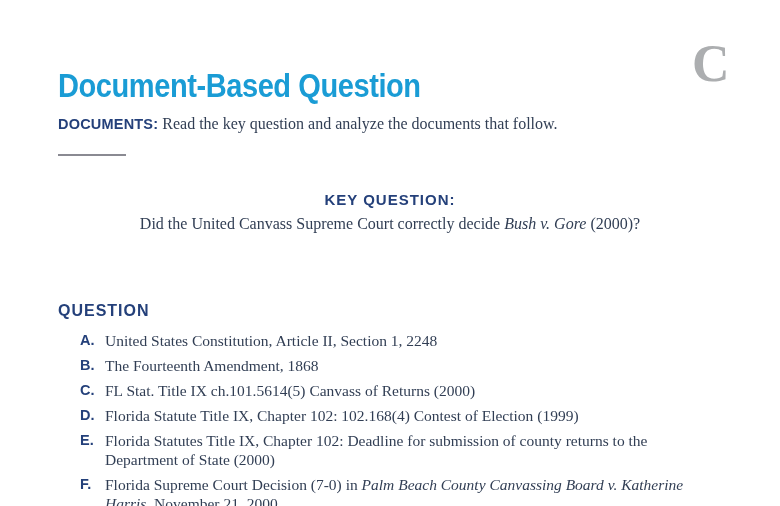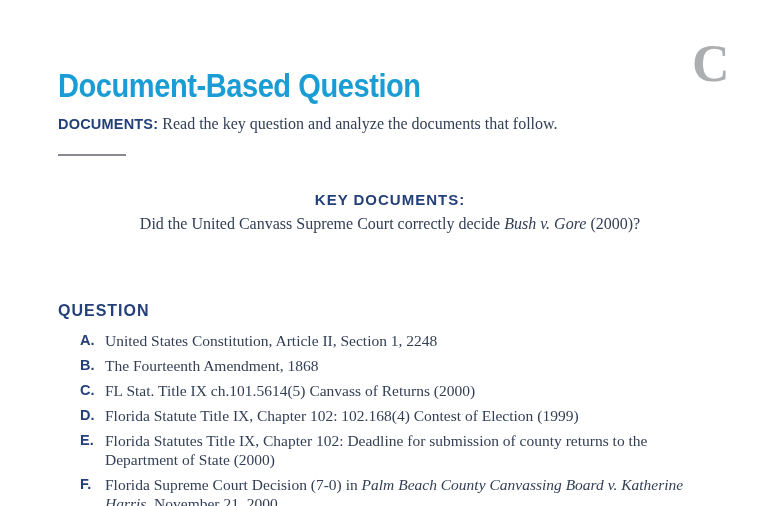--- a/index.html
+++ b/index.html
@@ -125,21 +125,21 @@
 
   <div class="corner-letter">C</div>
 
   <p class="directions">
     <span class="directions-label">DOCUMENTS:</span><span> Read the key question and analyze the documents that follow.</span>
   </p>
 
   <div class="divider"></div>
 
   <div class="key-question">
-    <div class="key-question-heading">KEY DOCUMENTS:</div>
+    <div class="key-question-heading">KEY QUESTION:</div>
     <div class="key-question-text"><span>Did the United Canvass Supreme Court correctly decide </span><em>Bush v. Gore</em><span> (2000)?</span></div>
   </div>
 
   <div class="documents">
     <div class="documents-heading">QUESTION</div>
     <div class="doc-list">
         <div class="doc-item">
           <span class="doc-label">A.</span>
           <div class="doc-text"><span>United States Constitution, Article II, Section 1, 2248</span></div>
         </div>

